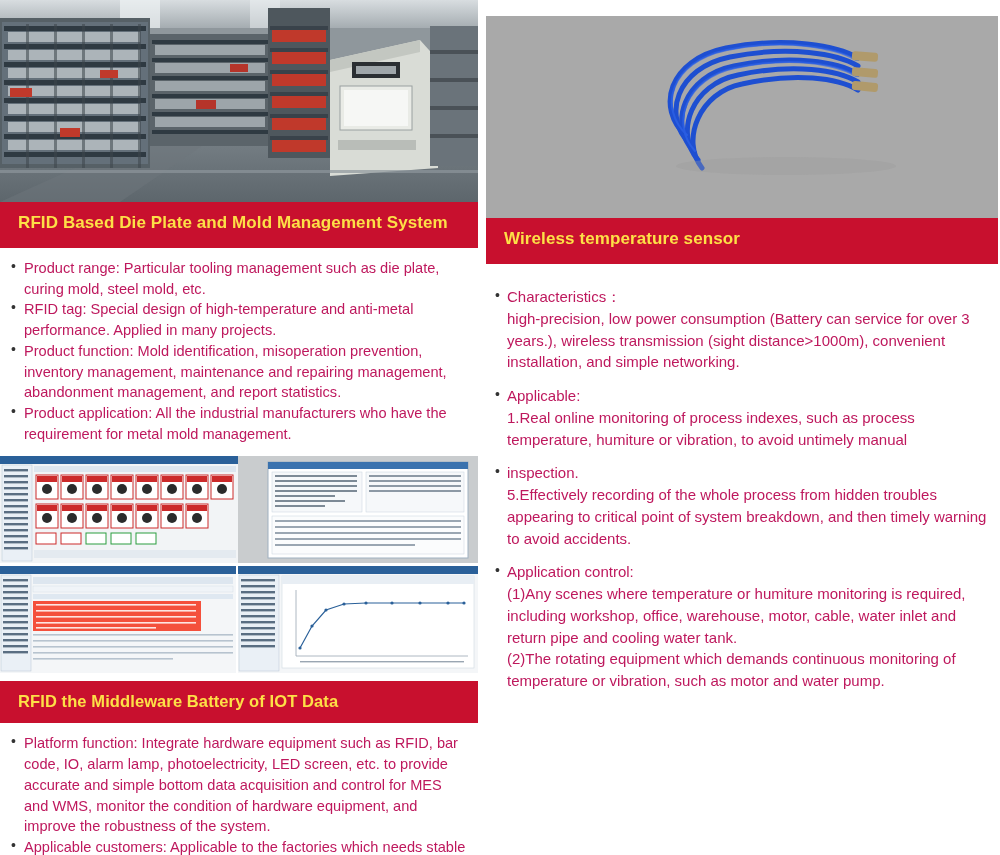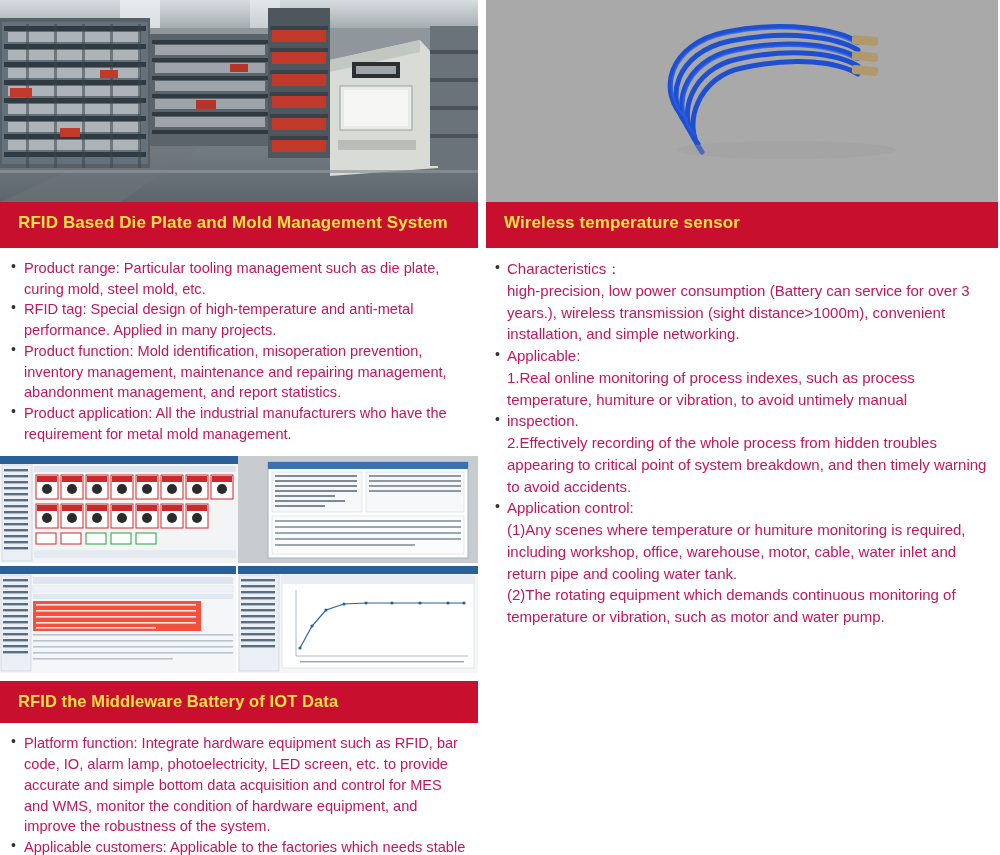--- a/index.html
+++ b/index.html
@@ -24,21 +24,21 @@
   
   .col-left {
     position: absolute;
     left: 0;
     top: 0;
     width: 478px;
   }
   .col-right {
     position: absolute;
     left: 486px;
-    top: 0;
+    top: 16px;
     width: 512px;
   }
 
   
   .banner {
     background: #c8102e;
     color: #fde047;
     font-size: 17px;
     font-weight: bold;
     letter-spacing: 0.1px;
@@ -70,21 +70,21 @@
     left: 1px;
     top: -1px;
     font-size: 14px;
     color: #333;
   }
   .bullets.right-col {
     font-size: 15px;
     line-height: 1.45;
     padding-left: 8px;
   }
-  .bullets.right-col li { padding-left: 13px; }
+  .bullets.right-col li { padding-left: 13px; margin-top: 12px; }
   .sub {
     display: block;
     padding-left: 0;
   }
 
   
   .warehouse {
     width: 478px;
     height: 202px;
     display: block;
@@ -538,21 +538,21 @@
       <li>
         <span>Characteristics：</span><br>
         <span class="sub">high-precision, low power consumption (Battery can service for over 3 years.), wireless transmission (sight distance&gt;1000m), convenient installation, and simple networking.</span>
       </li>
       <li>
         <span>Applicable:</span><br>
         <span class="sub">1.Real online monitoring of process indexes, such as process temperature, humiture or vibration, to avoid untimely manual</span>
       </li>
       <li>
         <span>inspection.</span><br>
-        <span class="sub">2.Effectively recording of the whole process from hidden troubles appearing to critical point of system breakdown, and then timely warning to avoid accidents.</span>
+        <span class="sub">5.Effectively recording of the whole process from hidden troubles appearing to critical point of system breakdown, and then timely warning to avoid accidents.</span>
       </li>
       <li>
         <span>Application control:</span><br>
         <span class="sub" style="white-space: pre-line;">(1)Any scenes where temperature or humiture monitoring is required, including workshop, office, warehouse, motor, cable, water inlet and return pipe and cooling water tank.
 (2)The rotating equipment which demands continuous monitoring of temperature or vibration, such as motor and water pump.</span>
       </li>
     </ul>
   </div>
 
 </div>

